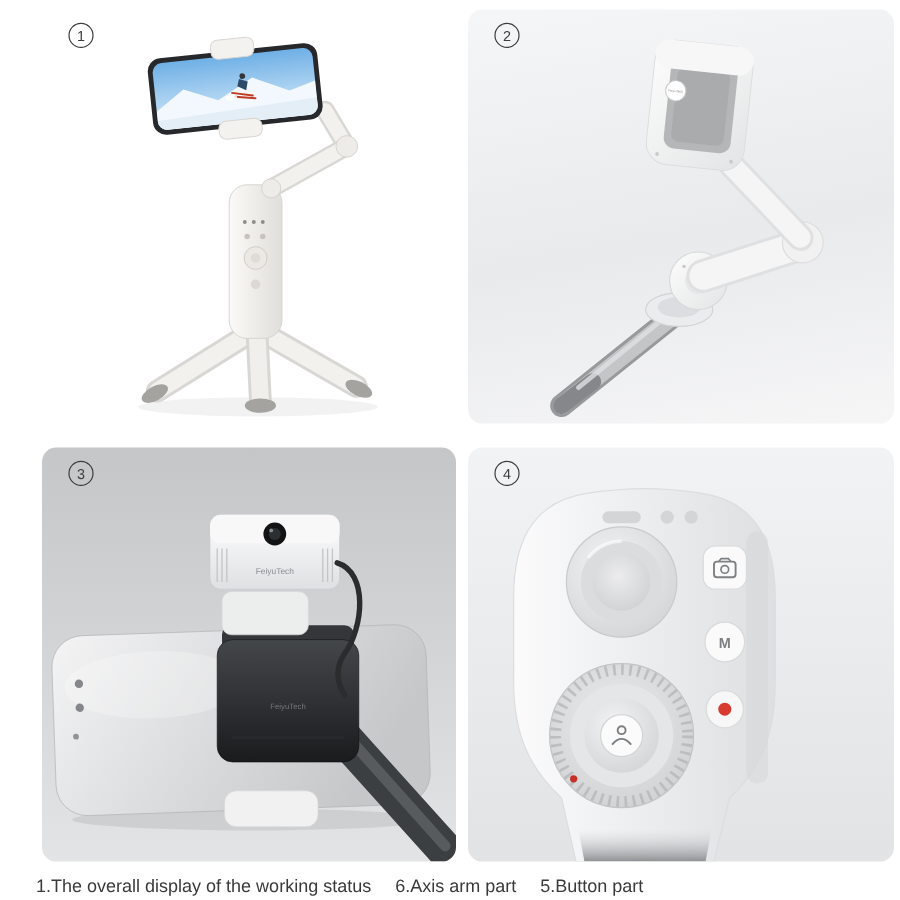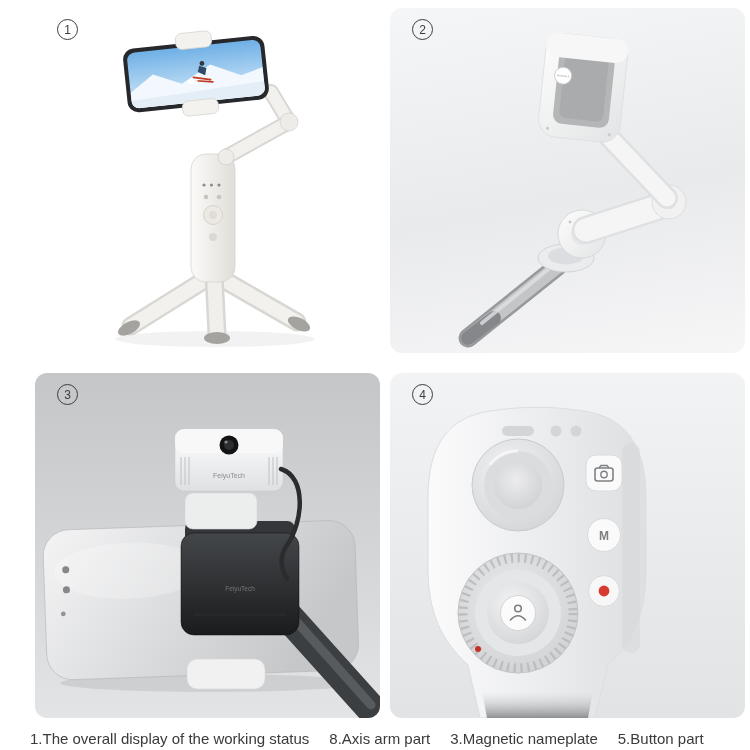--- a/index.html
+++ b/index.html
@@ -288,16 +288,15 @@
           <path d="M120.5 247 q7.5 -8.5 15 0" fill="none" stroke="#7c7f82" stroke-width="1.6" stroke-linecap="round"></path>
         </g>
         <circle cx="88" cy="276" r="3" fill="#c53127"></circle>
       </g>
     </svg>
   </div>
 </div>
 
 <div class="caption">
   <span>1.The overall display of the working status</span>
-  <span>8.Axis arm part</span>
-  <span>3.Magnetic nameplate</span>
+  <span>6.Axis arm part</span>
   <span>5.Button part</span>
 </div>
 
 </body></html>

